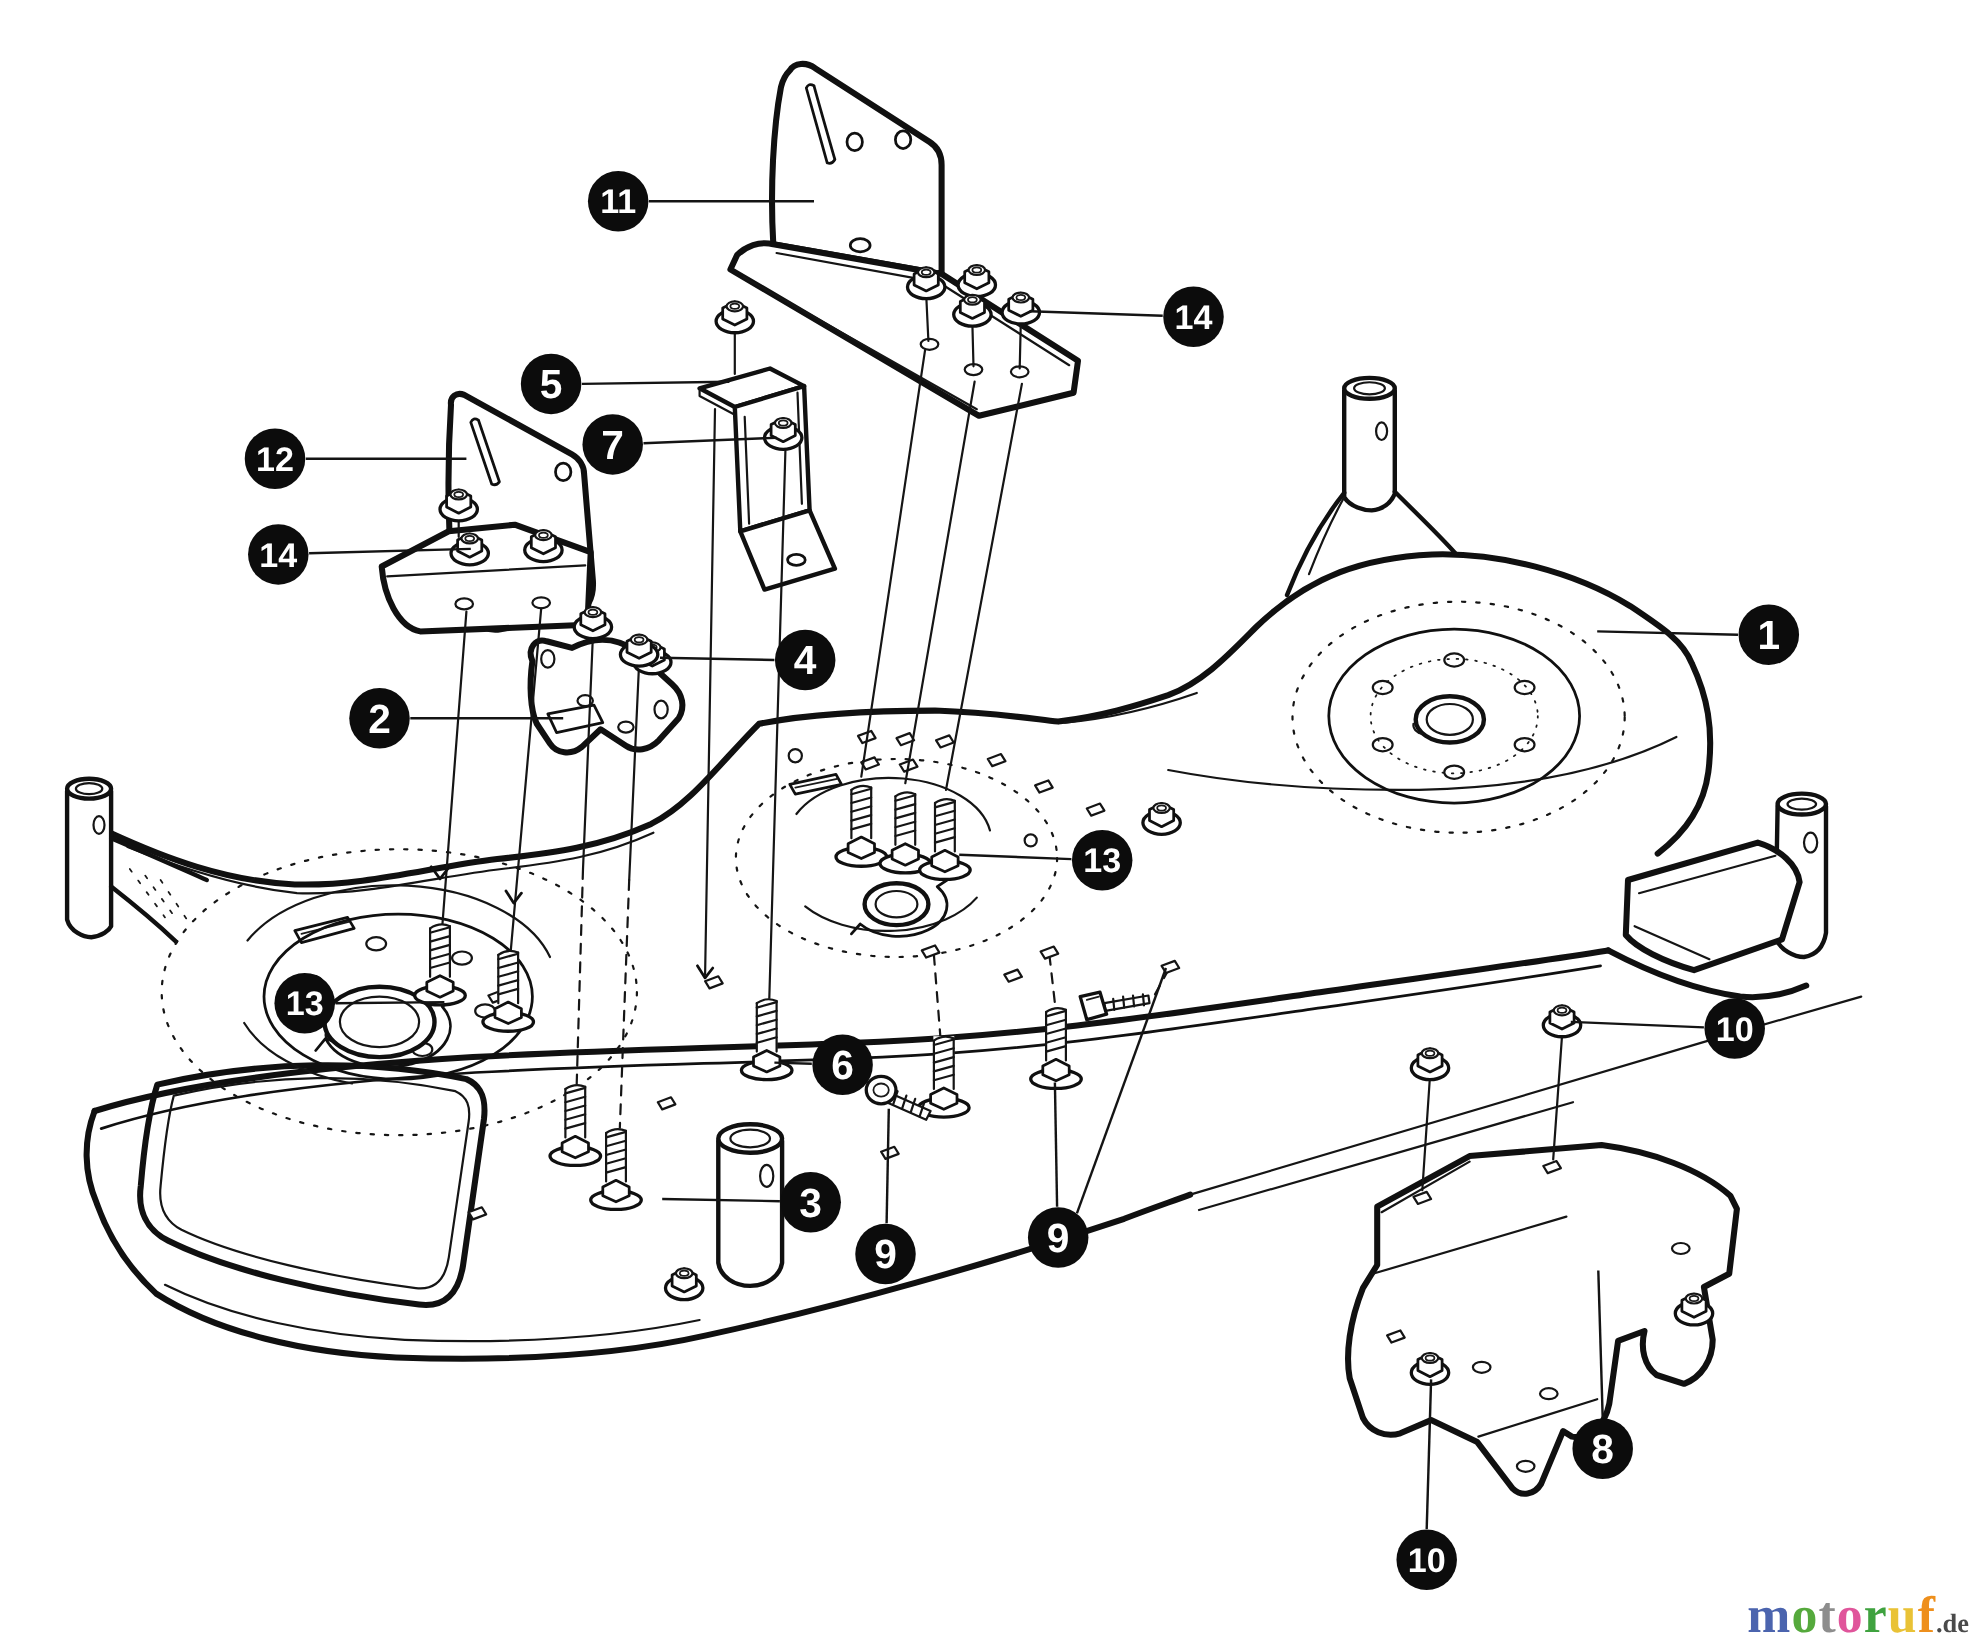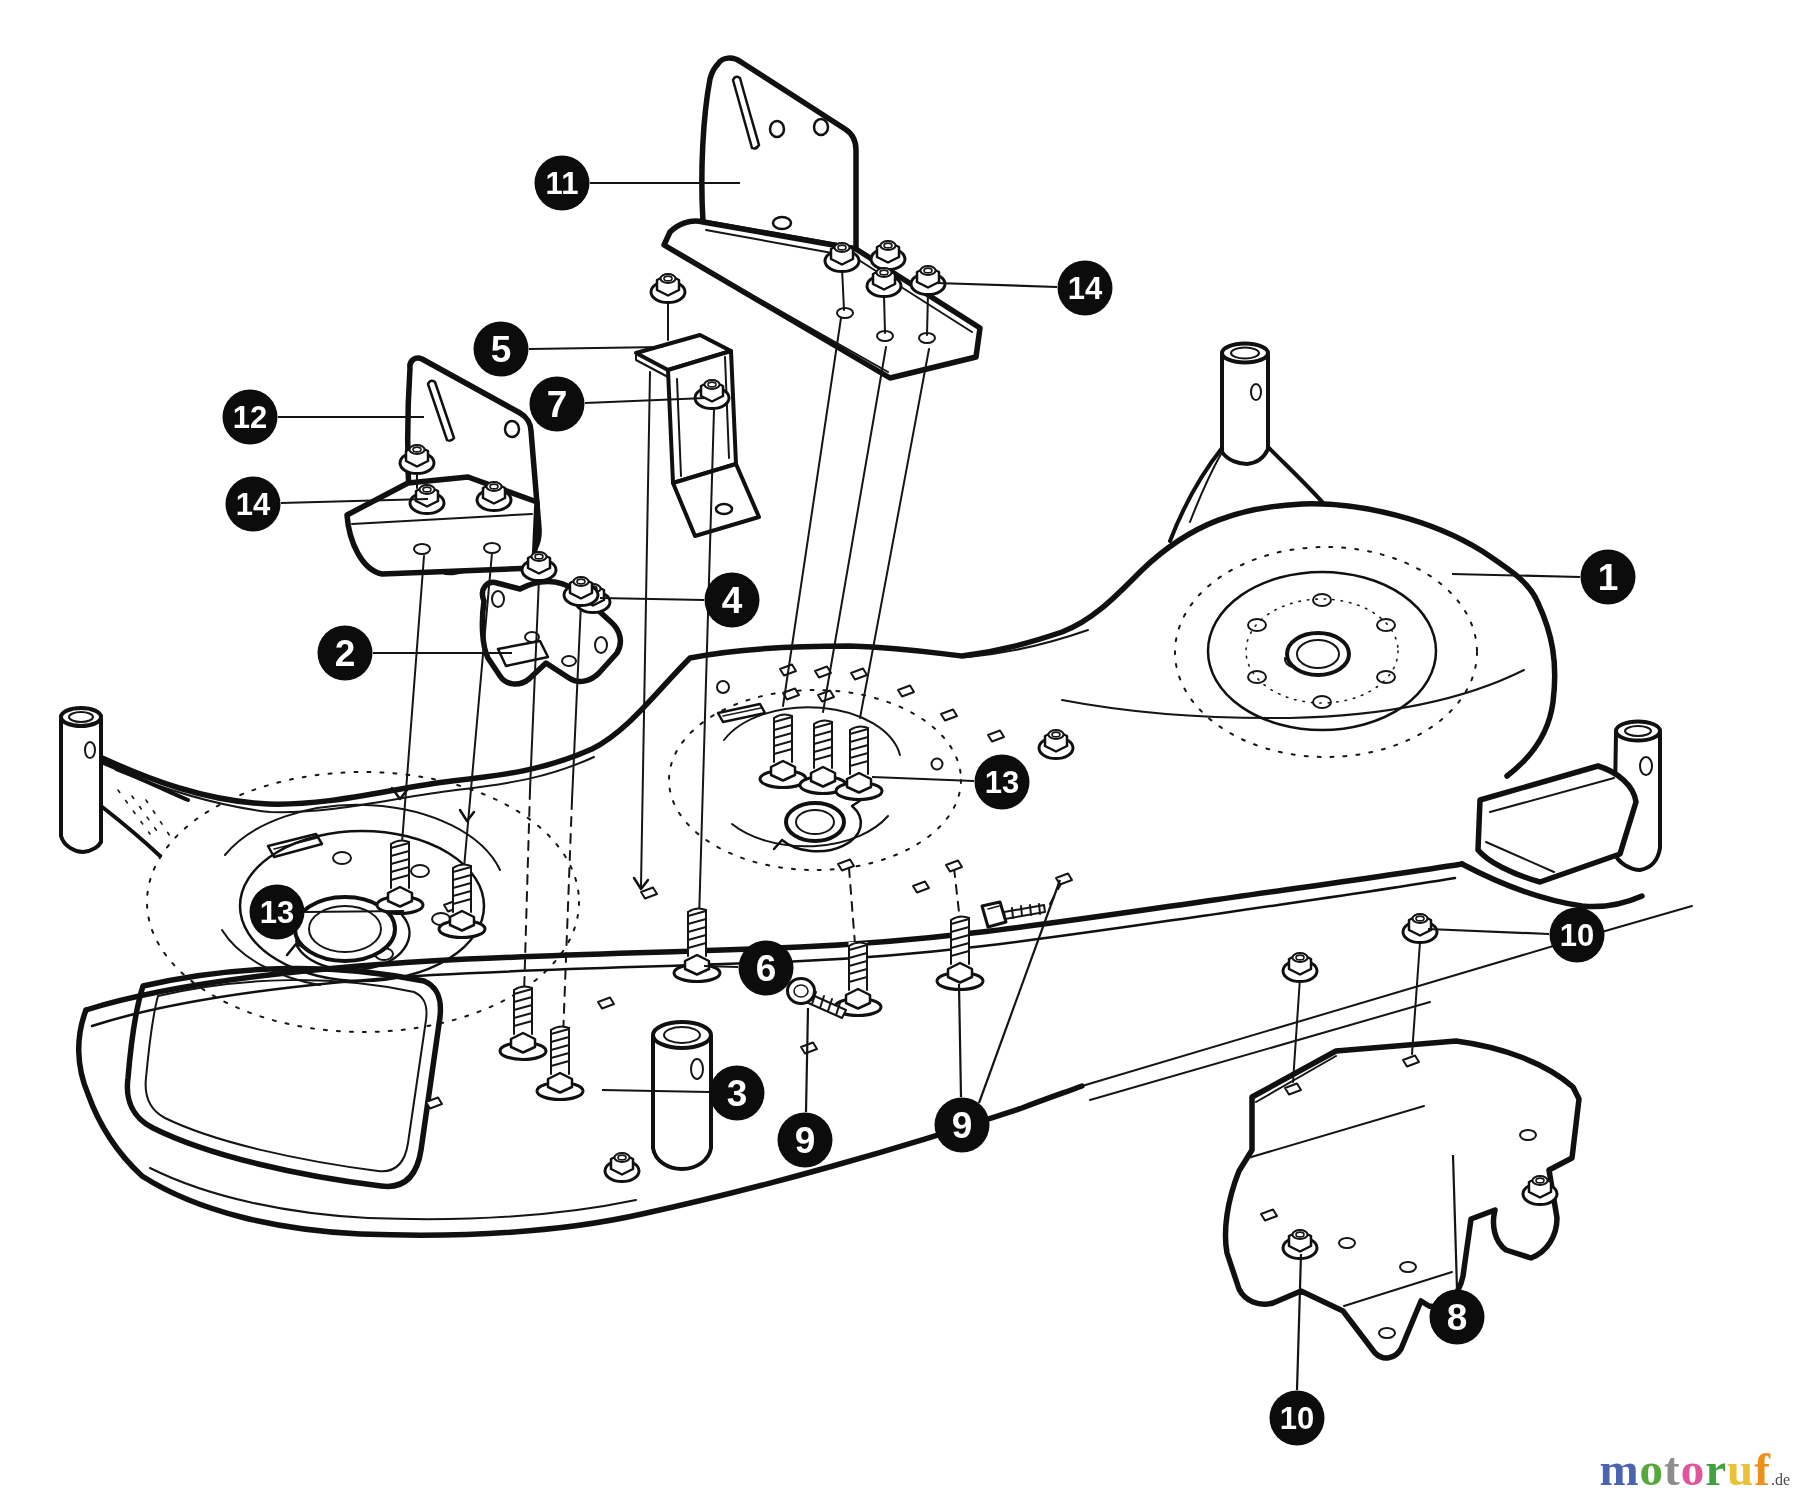--- a/index.html
+++ b/index.html
@@ -18,21 +18,21 @@
   .dashS{stroke-dasharray:9 8}
   .dotted{stroke-dasharray:1.5 7}
   
   .leader{stroke:#141414;stroke-width:2.2;fill:none}
   .cdot{fill:#0c0c0c}
   .cnum{fill:#ffffff;font:700 37px "Liberation Sans",sans-serif;text-anchor:middle}
   .cnum.small{font-size:31px}
   
   .logo{position:absolute;right:10px;bottom:8px;font-family:"Liberation Serif",serif;
         font-weight:600;font-size:47px;line-height:1;letter-spacing:1px;white-space:nowrap;}
-  .logo .logo-suffix{font-size:16px;font-weight:400;letter-spacing:0;}
+  .logo .logo-suffix{font-size:24px;font-weight:700;letter-spacing:0;}
 </style>
 </head>
 <body>
 
 <div class="canvas">
 
   <svg width="1800" height="1501" viewBox="0 0 1800 1501">
 
     <defs>
 

